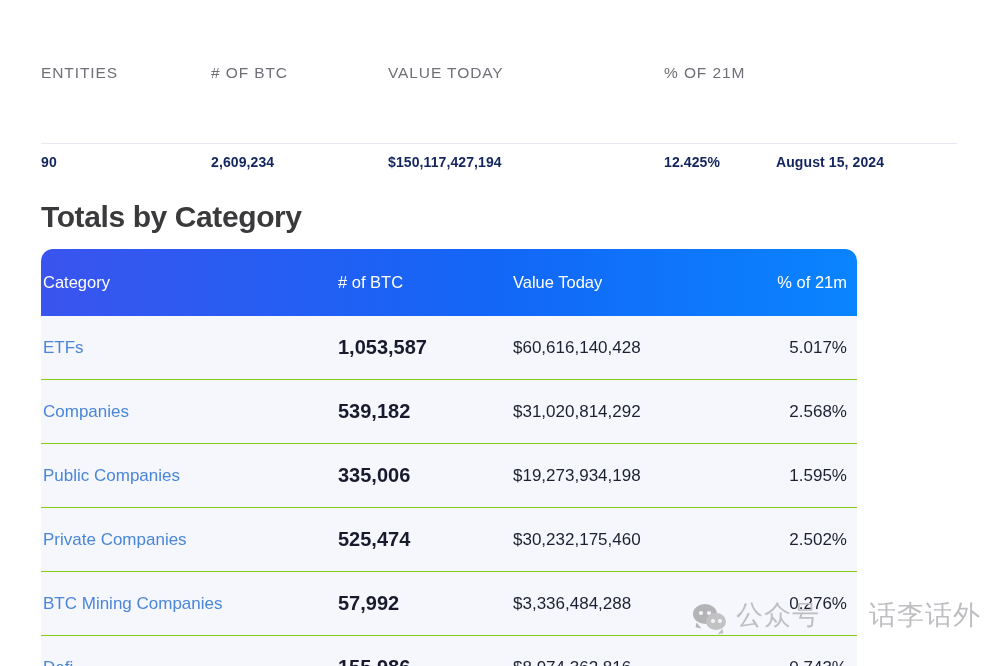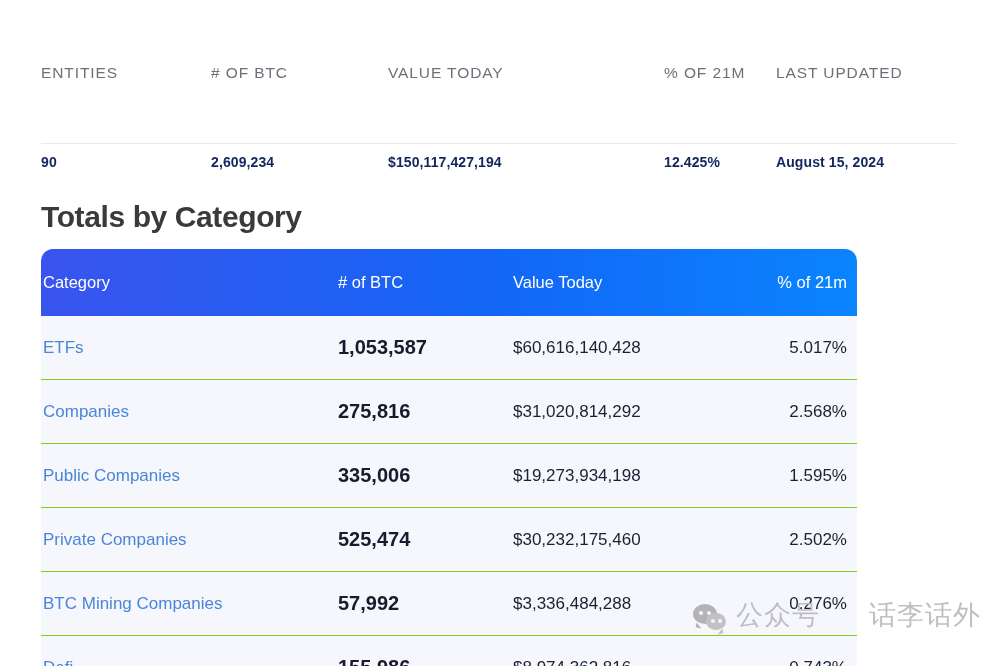--- a/index.html
+++ b/index.html
@@ -195,21 +195,20 @@
 </style>
 </head>
 <body>
 
 <div class="summary">
   <div class="summary-row">
     <div class="summary-head c-entities">ENTITIES</div>
     <div class="summary-head c-btc"># OF BTC</div>
     <div class="summary-head c-value">VALUE TODAY</div>
     <div class="summary-head c-pct">% OF 21M</div>
-    <div class="summary-head c-updated">LAST UPDATED</div>
   </div>
   <div class="summary-row">
     <div class="summary-val c-entities">90</div>
     <div class="summary-val c-btc">2,609,234</div>
     <div class="summary-val c-value">$150,117,427,194</div>
     <div class="summary-val c-pct">12.425%</div>
     <div class="summary-val c-updated">August 15, 2024</div>
   </div>
 </div>
 <div class="summary-divider"></div>
@@ -226,21 +225,21 @@
 
   <div class="trow">
     <div class="col-cat"><span class="cat-link">ETFs</span></div>
     <div class="col-btc"><span class="num-btc">1,053,587</span></div>
     <div class="col-val"><span class="num-val">$60,616,140,428</span></div>
     <div class="col-pct"><span class="num-pct">5.017%</span></div>
   </div>
 
   <div class="trow">
     <div class="col-cat"><span class="cat-link">Companies</span></div>
-    <div class="col-btc"><span class="num-btc">275,816</span></div>
+    <div class="col-btc"><span class="num-btc">539,182</span></div>
     <div class="col-val"><span class="num-val">$31,020,814,292</span></div>
     <div class="col-pct"><span class="num-pct">2.568%</span></div>
   </div>
 
   <div class="trow">
     <div class="col-cat"><span class="cat-link">Public Companies</span></div>
     <div class="col-btc"><span class="num-btc">335,006</span></div>
     <div class="col-val"><span class="num-val">$19,273,934,198</span></div>
     <div class="col-pct"><span class="num-pct">1.595%</span></div>
   </div>

